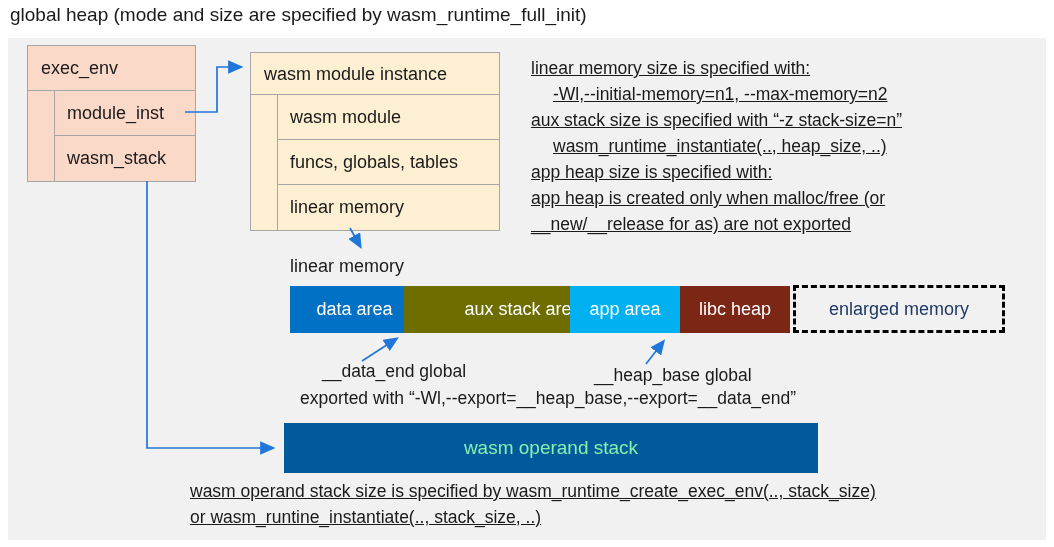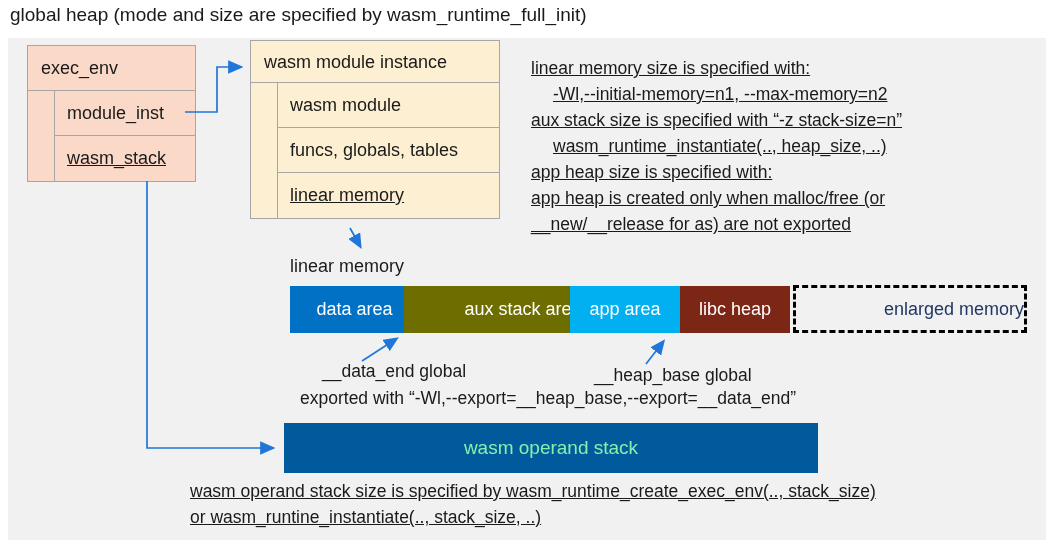--- a/index.html
+++ b/index.html
@@ -10,32 +10,32 @@
 
   .panel { position:absolute; left:8px; top:38px; width:1038px; height:502px; }
 
   
   .struct { position:absolute; border:1px solid #a6a6a6; box-sizing:border-box; }
   .struct-title { height:45px; line-height:45px; padding-left:13px; font-size:18px;
                   border-bottom:1px solid #a6a6a6; box-sizing:border-box; white-space:nowrap; }
   .struct-rows { margin-left:26px; border-left:1px solid #a6a6a6; }
   .struct-row { height:45px; line-height:45px; padding-left:12px; font-size:18px;
                 border-bottom:1px solid #a6a6a6; box-sizing:border-box; white-space:nowrap; }
-  .struct-row:last-child { border-bottom:none;text-decoration:underline; }
+  .struct-row:last-child { border-bottom:none; }
 
   .notes { position:absolute; left:531px; top:55px; font-size:17.5px; line-height:26px; }
   .note-line { white-space:nowrap;text-decoration:underline; }
   .note-line.indent { padding-left:22px; }
 
   .lm-label { position:absolute; left:290px; top:256px; font-size:18px; }
 
   .bar-seg { position:absolute; top:286px; height:47px; line-height:47px; text-align:center;
              color:#fff; font-size:18px; white-space:nowrap; }
-  .enlarged { position:absolute; left:793px; top:285px; width:234px; height:48px; line-height:42px;
-              border:3px dashed #000; box-sizing:border-box; text-align:right; font-size:18px;
+  .enlarged { position:absolute; left:793px; top:285px; width:212px; height:48px; line-height:42px;
+              border:3px dashed #000; box-sizing:border-box; text-align:center; font-size:18px;
               white-space:nowrap; }
 
   .free-label { position:absolute; font-size:17.5px; white-space:nowrap; }
 
   .opstack { position:absolute; left:284px; top:423px; width:534px; height:50px; line-height:50px;
              text-align:center; color:#86efac; font-size:19px; }
 
   .bottom-note { position:absolute; left:190px; top:478px; font-size:17.5px; line-height:26px; }
 
   #arrows { position:absolute; left:0; top:0; width:1054px; height:547px; pointer-events:none; }
@@ -50,21 +50,21 @@
   <div class="panel" style="background-color: rgb(241, 241, 242);"></div>
 
   <div class="struct" style="left: 27px; top: 45px; width: 169px; background-color: rgb(251, 217, 201);">
     <div class="struct-title">exec_env</div>
     <div class="struct-rows">
       <div class="struct-row">module_inst</div>
       <div class="struct-row">wasm_stack</div>
     </div>
   </div>
 
-  <div class="struct" style="left: 250px; top: 40px; width: 250px; background-color: rgb(253, 240, 210);">
+  <div class="struct" style="left: 250px; top: 52px; width: 250px; background-color: rgb(253, 240, 210);">
     <div class="struct-title" style="height:42px; line-height:42px;">wasm module instance</div>
     <div class="struct-rows">
       <div class="struct-row">wasm module</div>
       <div class="struct-row">funcs, globals, tables</div>
       <div class="struct-row">linear memory</div>
     </div>
   </div>
 
   <div class="notes">
     <div class="note-line">linear memory size is specified with:</div>

